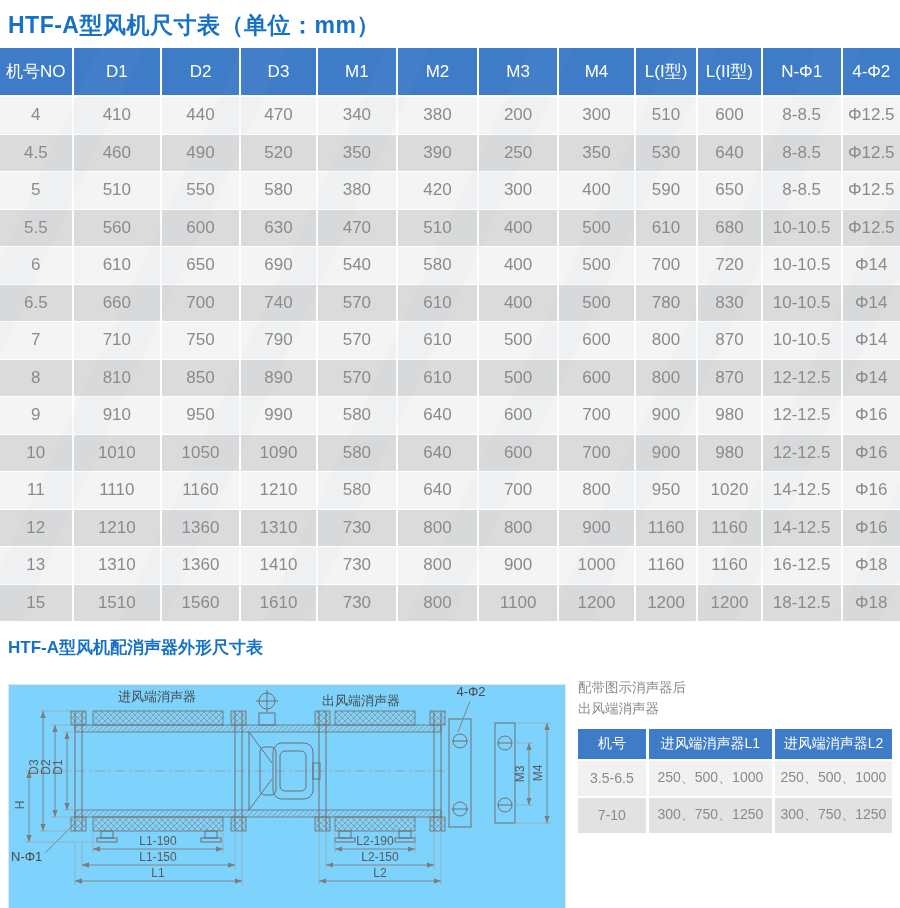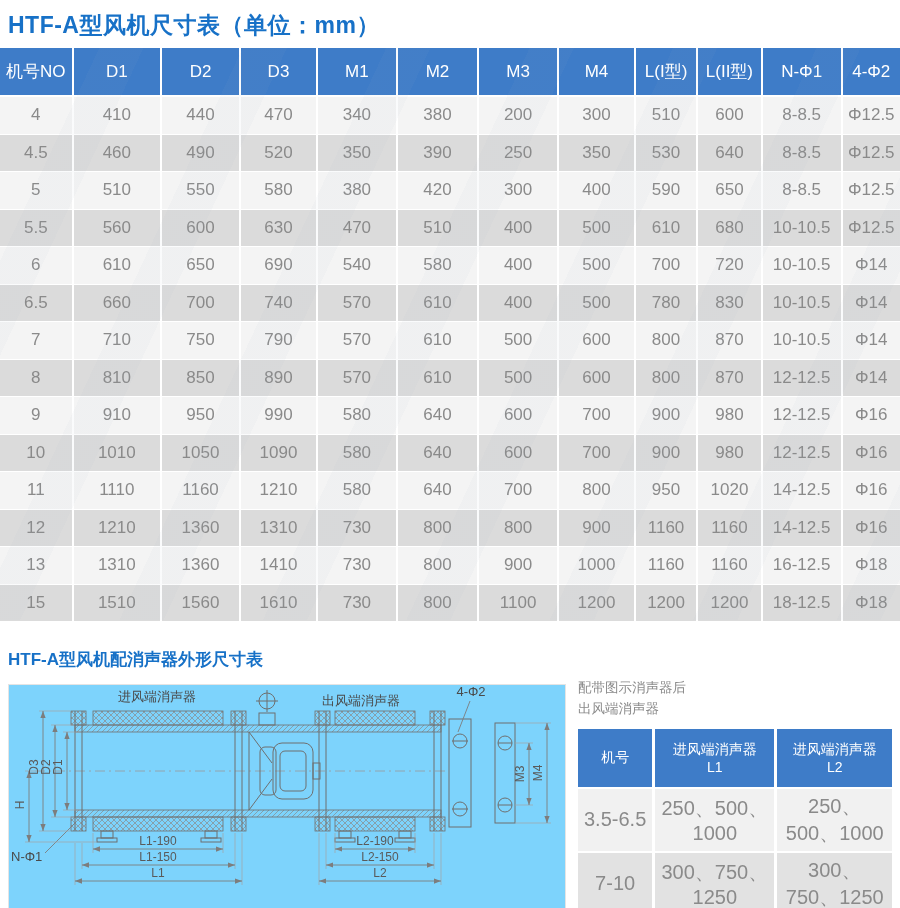--- a/index.html
+++ b/index.html
@@ -37,21 +37,21 @@
   table.main th:nth-child(9){width:6.8%}
   table.main th:nth-child(10){width:7.1%}
   table.main th:nth-child(11){width:8.8%}
   table.main th:nth-child(12){width:6.5%}
   
   .wm{
     position:absolute;left:0;top:48px;width:900px;height:572px;pointer-events:none;
     background:repeating-linear-gradient(115deg,rgba(255,255,255,0) 0 90px,rgba(160,175,195,.05) 90px 130px);
   }
   .section-title{
-    position:absolute;left:8px;top:636px;font-size:17px;font-weight:bold;color:#1771c7;margin-top:12px;
+    position:absolute;left:8px;top:636px;font-size:17px;font-weight:bold;color:#1771c7;
   }
   
   .drawing-box{
     position:absolute;left:8px;top:684px;width:558px;height:226px;
     border:1px solid #e4e4e4;background:#7dd3fc;box-sizing:border-box;
   }
   .drawing-box svg{display:block;}
   svg .g{stroke:#6f6f6f;fill:none;stroke-width:1;}
   svg .hw{fill:url(#dh);stroke:#6f6f6f;stroke-width:.8;}
   svg .hx{fill:url(#xh);stroke:#6f6f6f;stroke-width:.8;}
@@ -63,25 +63,25 @@
   
   .right-panel{position:absolute;left:578px;top:678px;width:314px;}
   .noise-row{display:flex;align-items:flex-end;justify-content:space-between;}
   .noise-text{font-size:13.5px;color:#8a8a8a;line-height:1.55;}
   .noise-val{color:#6f6f6f;white-space:nowrap;}
   .noise-val .approx{font-size:12px;margin-right:3px;color:#8a8a8a;}
   .noise-val .big{font-size:26px;letter-spacing:1px;}
   table.small{width:100%;border-collapse:collapse;table-layout:fixed;margin-top:9px;}
   table.small th{
     background:#3e7cc8;color:#fff;font-weight:normal;font-size:14px;height:30px;
-    border-right:3px solid #fff;border-bottom:2px solid #fff;padding:12px;text-align:center;
+    border-right:3px solid #fff;border-bottom:2px solid #fff;padding:0;text-align:center;
   }
   table.small th:last-child{border-right:none;}
   table.small td{
-    background:#f1f1f1;color:#8a8a8a;font-size:20px;height:27px;text-align:center;
+    background:#f1f1f1;color:#8a8a8a;font-size:14px;height:27px;text-align:center;
     border-right:3px solid #fff;border-bottom:2px solid #fff;padding:4px;
   }
   table.small td:last-child{border-right:none;}
   table.small tr.alt td{background:#e2e2e2;}
   table.small th:nth-child(1){width:22%}
   table.small th:nth-child(2){width:40%}
   table.small th:nth-child(3){width:38%}
   .footnote{margin-top:9px;font-size:13.5px;color:#8a8a8a;line-height:1.95;}
 </style>
 </head>

